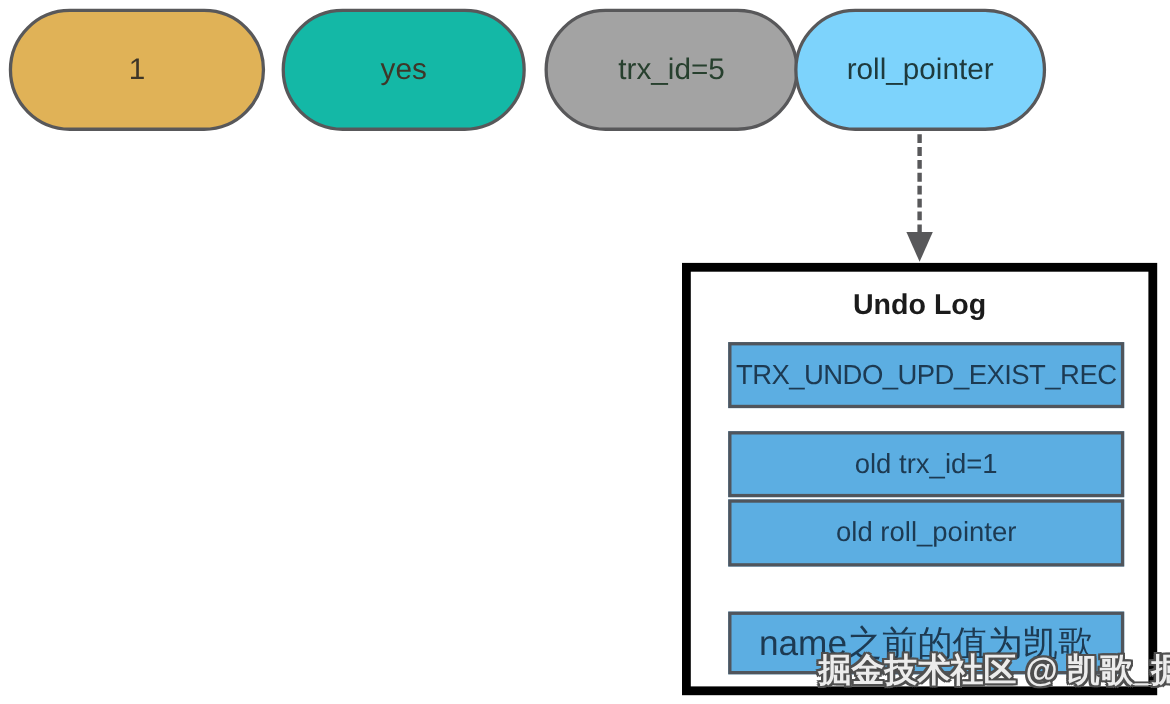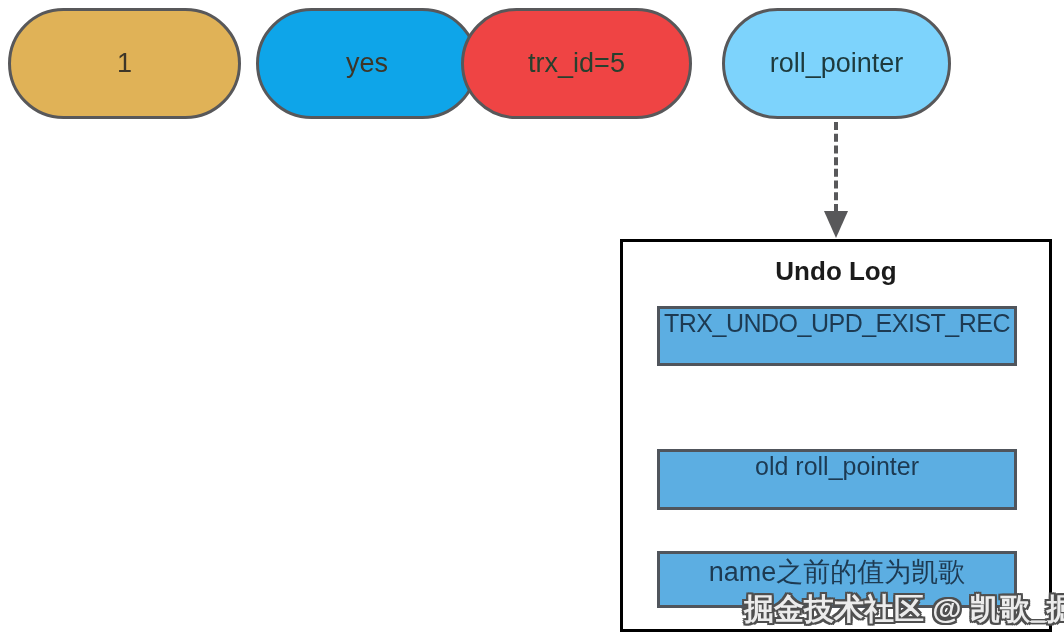--- a/index.html
+++ b/index.html
@@ -23,22 +23,22 @@
     height: 111px;
     border: 3px solid #58585A;
     border-radius: 56px;
     box-sizing: border-box;
     display: flex;
     align-items: center;
     justify-content: center;
     font-size: 27px;
   }
   .pill-1 { left: 8px;   width: 233px; background: #E0B257; color: #3E3628; }
-  .pill-2 { left: 256px; width: 222px; background: #0ea5e9; color: #3E3628; }
-  .pill-3 { left: 461px; width: 231px; background: #ef4444; color: #27402E; }
+  .pill-2 { left: 256px; width: 222px; background: #14b8a6; color: #3E3628; }
+  .pill-3 { left: 495px; width: 231px; background: #a3a3a3; color: #27402E; }
   .pill-4 { left: 722px; width: 229px; background: #7dd3fc; color: #1E3A3D; }
 
   
   .arrow-line {
     position: absolute;
     left: 834px;
     top: 122px;
     height: 90px;
     width: 0;
     border-left: 4px dashed #58585A;
@@ -55,21 +55,21 @@
   }
 
   
   .undo-box {
     position: absolute;
     left: 620px;
     top: 239px;
     width: 432px;
     height: 393px;
     background: #ffffff;
-    border: 3px solid #000000;
+    border: 8px solid #000000;
     box-sizing: border-box;
   }
   .undo-title {
     position: absolute;
     left: 0;
     top: 14px;
     width: 100%;
     text-align: center;
     font-size: 26px;
     font-weight: bold;
@@ -77,29 +77,30 @@
   }
   .undo-entry {
     position: absolute;
     left: 34px;
     width: 360px;
     height: 60px;
     background: #5CAEE2;
     border: 3px solid #50555C;
     box-sizing: border-box;
     display: flex;
+    align-items: center;
     justify-content: center;
     color: #1D3A52;
     font-size: 25px;
     white-space: nowrap;
   }
   .entry-0 { top: 64px;  letter-spacing: -0.5px; }
   .entry-1 { top: 145px; }
   .entry-2 { top: 207px; height: 61px; }
-  .entry-3 { top: 309px; height: 57px; font-size: 27px; }
+  .entry-3 { top: 309px; height: 57px; font-size: 32px; }
 
   
   .watermark {
     position: absolute;
     left: 744px;
     top: 589px;
     font-size: 30px;
     font-weight: bold;
     white-space: nowrap;
     color: rgba(250, 250, 250, 0.92);
@@ -133,20 +134,23 @@
   </div>
 
   <div class="arrow-line"></div>
   <div class="arrow-head"></div>
 
   <div class="undo-box">
     <div class="undo-title">Undo Log</div>
     <div class="undo-entry entry-0">
       <span>TRX_UNDO_UPD_EXIST_REC</span>
     </div>
+    <div class="undo-entry entry-1">
+      <span>old trx_id=1</span>
+    </div>
     <div class="undo-entry entry-2">
       <span>old roll_pointer</span>
     </div>
     <div class="undo-entry entry-3">
       <span>name之前的值为凯歌</span>
     </div>
   </div>
 
   <div class="watermark">掘金技术社区 @ 凯歌_掘金</div>
 

